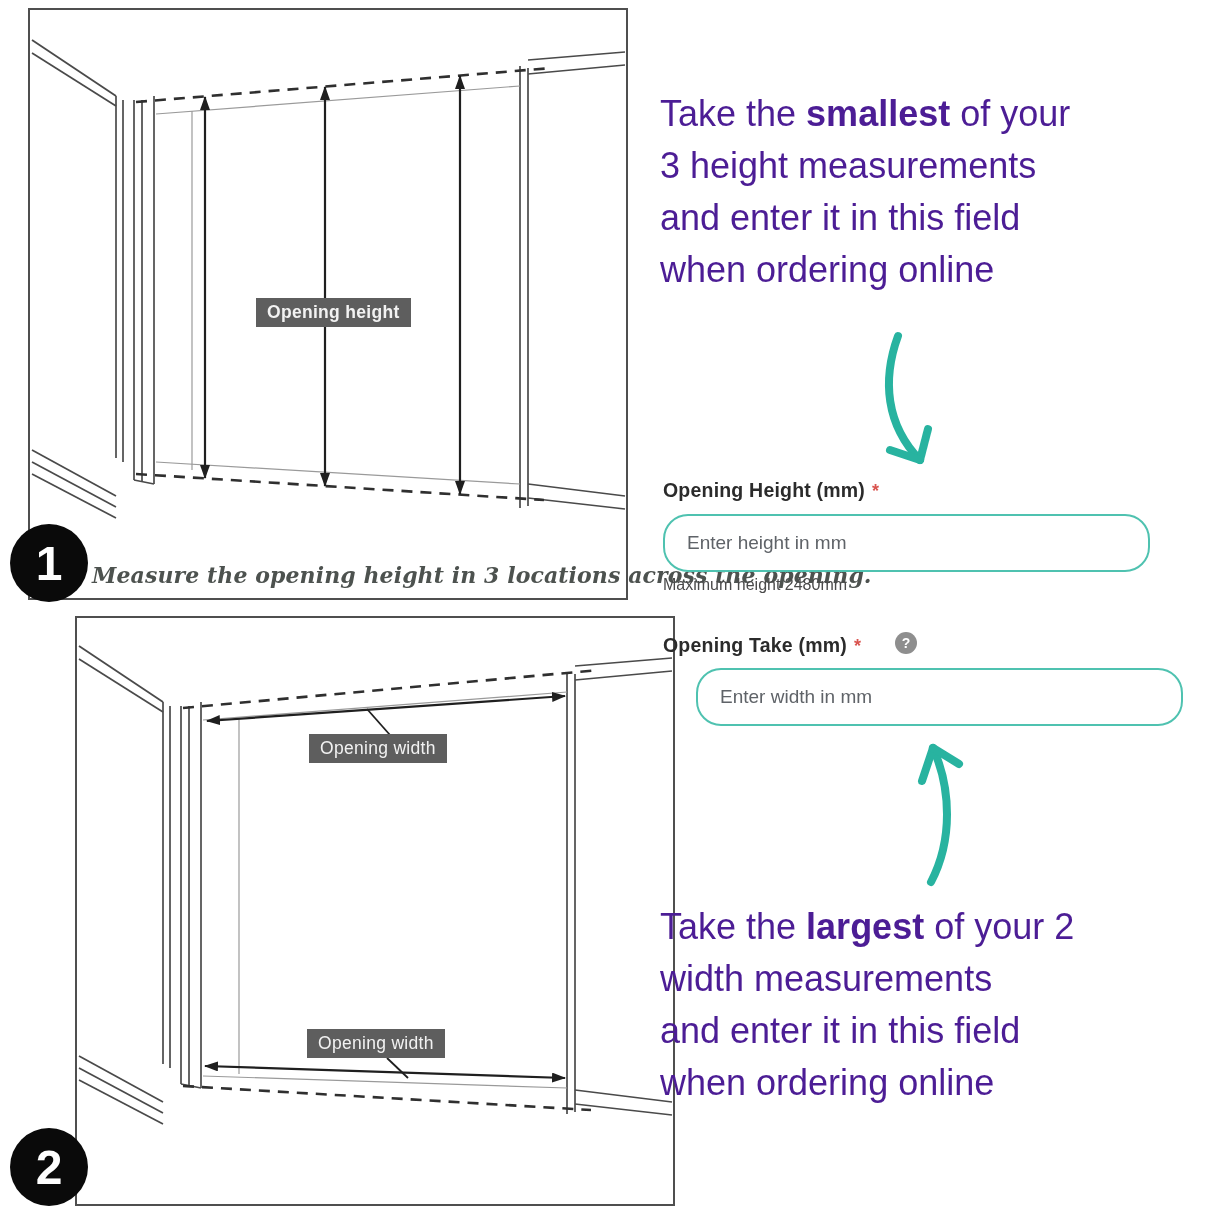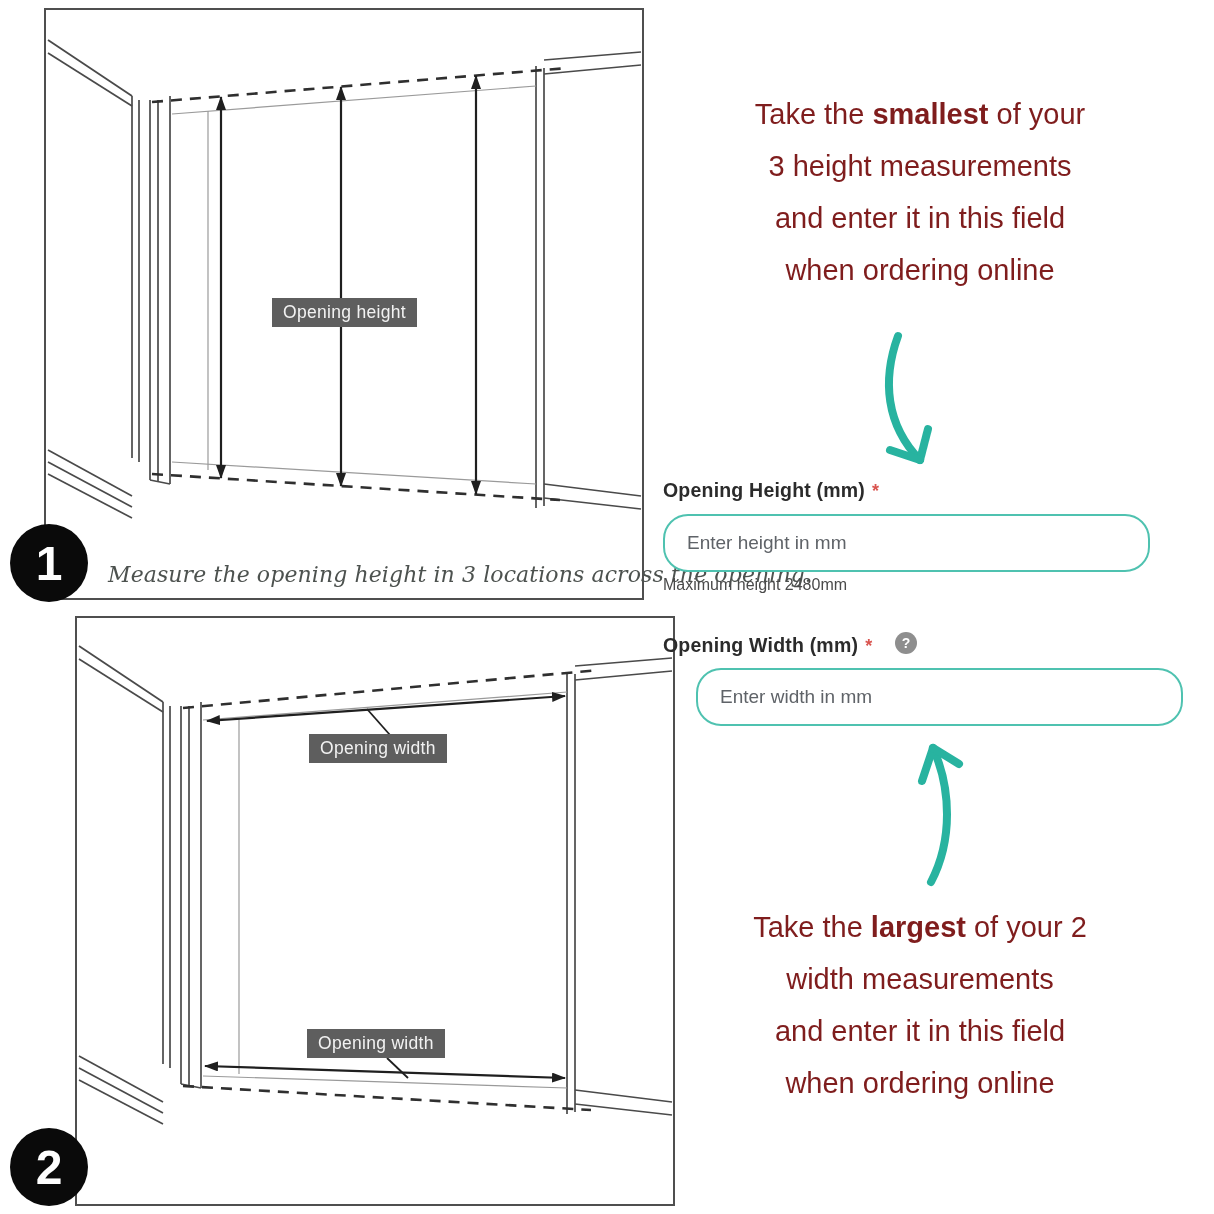--- a/index.html
+++ b/index.html
@@ -2,33 +2,33 @@
 <html><head>
 <meta charset="utf-8">
 <style>
   html,body{margin:0;padding:0;background:#fff;}
   body{font-family:"Liberation Sans",sans-serif;}
   .page{position:relative;width:1214px;height:1214px;background:#fff;overflow:hidden;}
 
   
   .figure{position:absolute;border:2px solid #4f4f4f;background:#fff;}
   .figure svg{position:absolute;left:0;top:0;}
-  .fig1{left:44px;top:8px;width:596px;height:588px;}
+  .fig1{left:28px;top:8px;width:596px;height:588px;font-weight:bold;}
   .fig2{left:32px;top:616px;width:596px;height:586px;margin-left:43px;}
   .measure-label{position:absolute;background:#5e5e5e;color:#f2f2f2;
     font-size:17.5px;letter-spacing:.3px;padding:4px 11px;white-space:nowrap;}
   .caption{position:absolute;font-family:"DejaVu Serif",serif;font-style:italic;
     font-size:22px;color:#4d524f;white-space:nowrap;letter-spacing:.1px;}
   .badge{position:absolute;width:78px;height:78px;border-radius:50%;background:#0a0a0a;
     color:#fff;display:flex;align-items:center;justify-content:center;
     font-size:48px;font-weight:bold;z-index:5;}
 
   
-  .instruction{position:absolute;width:520px;text-align:center;color:#7f1d1d;
-    font-size:29px;line-height:52px;font-weight:400;}
+  .instruction{position:absolute;width:520px;color:#4c1d95;
+    font-size:36px;line-height:52px;font-weight:400;}
   .instruction b{font-weight:700;}
   .inst1{left:660px;top:88px;}
   .inst2{left:660px;top:901px;}
 
   .field-label{position:absolute;font-size:19.5px;font-weight:700;color:#2b2b2b;
     letter-spacing:.2px;white-space:nowrap;}
   .req{color:#d9544f;font-weight:700;margin-left:7px;font-size:18px;}
   .text-input{position:absolute;width:487px;height:58px;box-sizing:border-box;
     border:2px solid #4fc2b0;border-radius:25px;padding:0 22px;font-size:19px;
     color:#333;outline:none;font-family:"Liberation Sans",sans-serif;background:#fff;}
@@ -149,21 +149,21 @@
       <path d="M36 6 C 20 50, 24 95, 58 130"></path>
       <path d="M58 130 L66 99"></path>
       <path d="M58 130 L28 120"></path>
     </g>
   </svg>
 
   <div class="field-label" style="left:663px;top:479px;"><span>Opening Height (mm)</span><span class="req">*</span></div>
   <input class="text-input" style="left: 663px; top: 514px;" type="text" placeholder="Enter height in mm">
   <div class="helper" style="left:663px;top:576px;">Maximum height 2480mm</div>
 
-  <div class="field-label" style="left:663px;top:634px;"><span>Opening Width (mm)</span><span class="req">*</span></div>
+  <div class="field-label" style="left:663px;top:634px;"><span>Opening Take (mm)</span><span class="req">*</span></div>
   <div class="help-icon" style="left:895px;top:632px;">?</div>
   <input class="text-input" style="left: 696px; top: 668px;" type="text" placeholder="Enter width in mm">
 
   <svg class="curve-arrow" style="left:893px;top:736px;" width="110" height="152" viewBox="0 0 110 152">
     <g stroke="#28b3a0" stroke-width="8" fill="none" stroke-linecap="round">
       <path d="M38 146 C 60 104, 58 52, 40 12"></path>
       <path d="M40 12 L29 45"></path>
       <path d="M40 12 L66 28"></path>
     </g>
   </svg>

